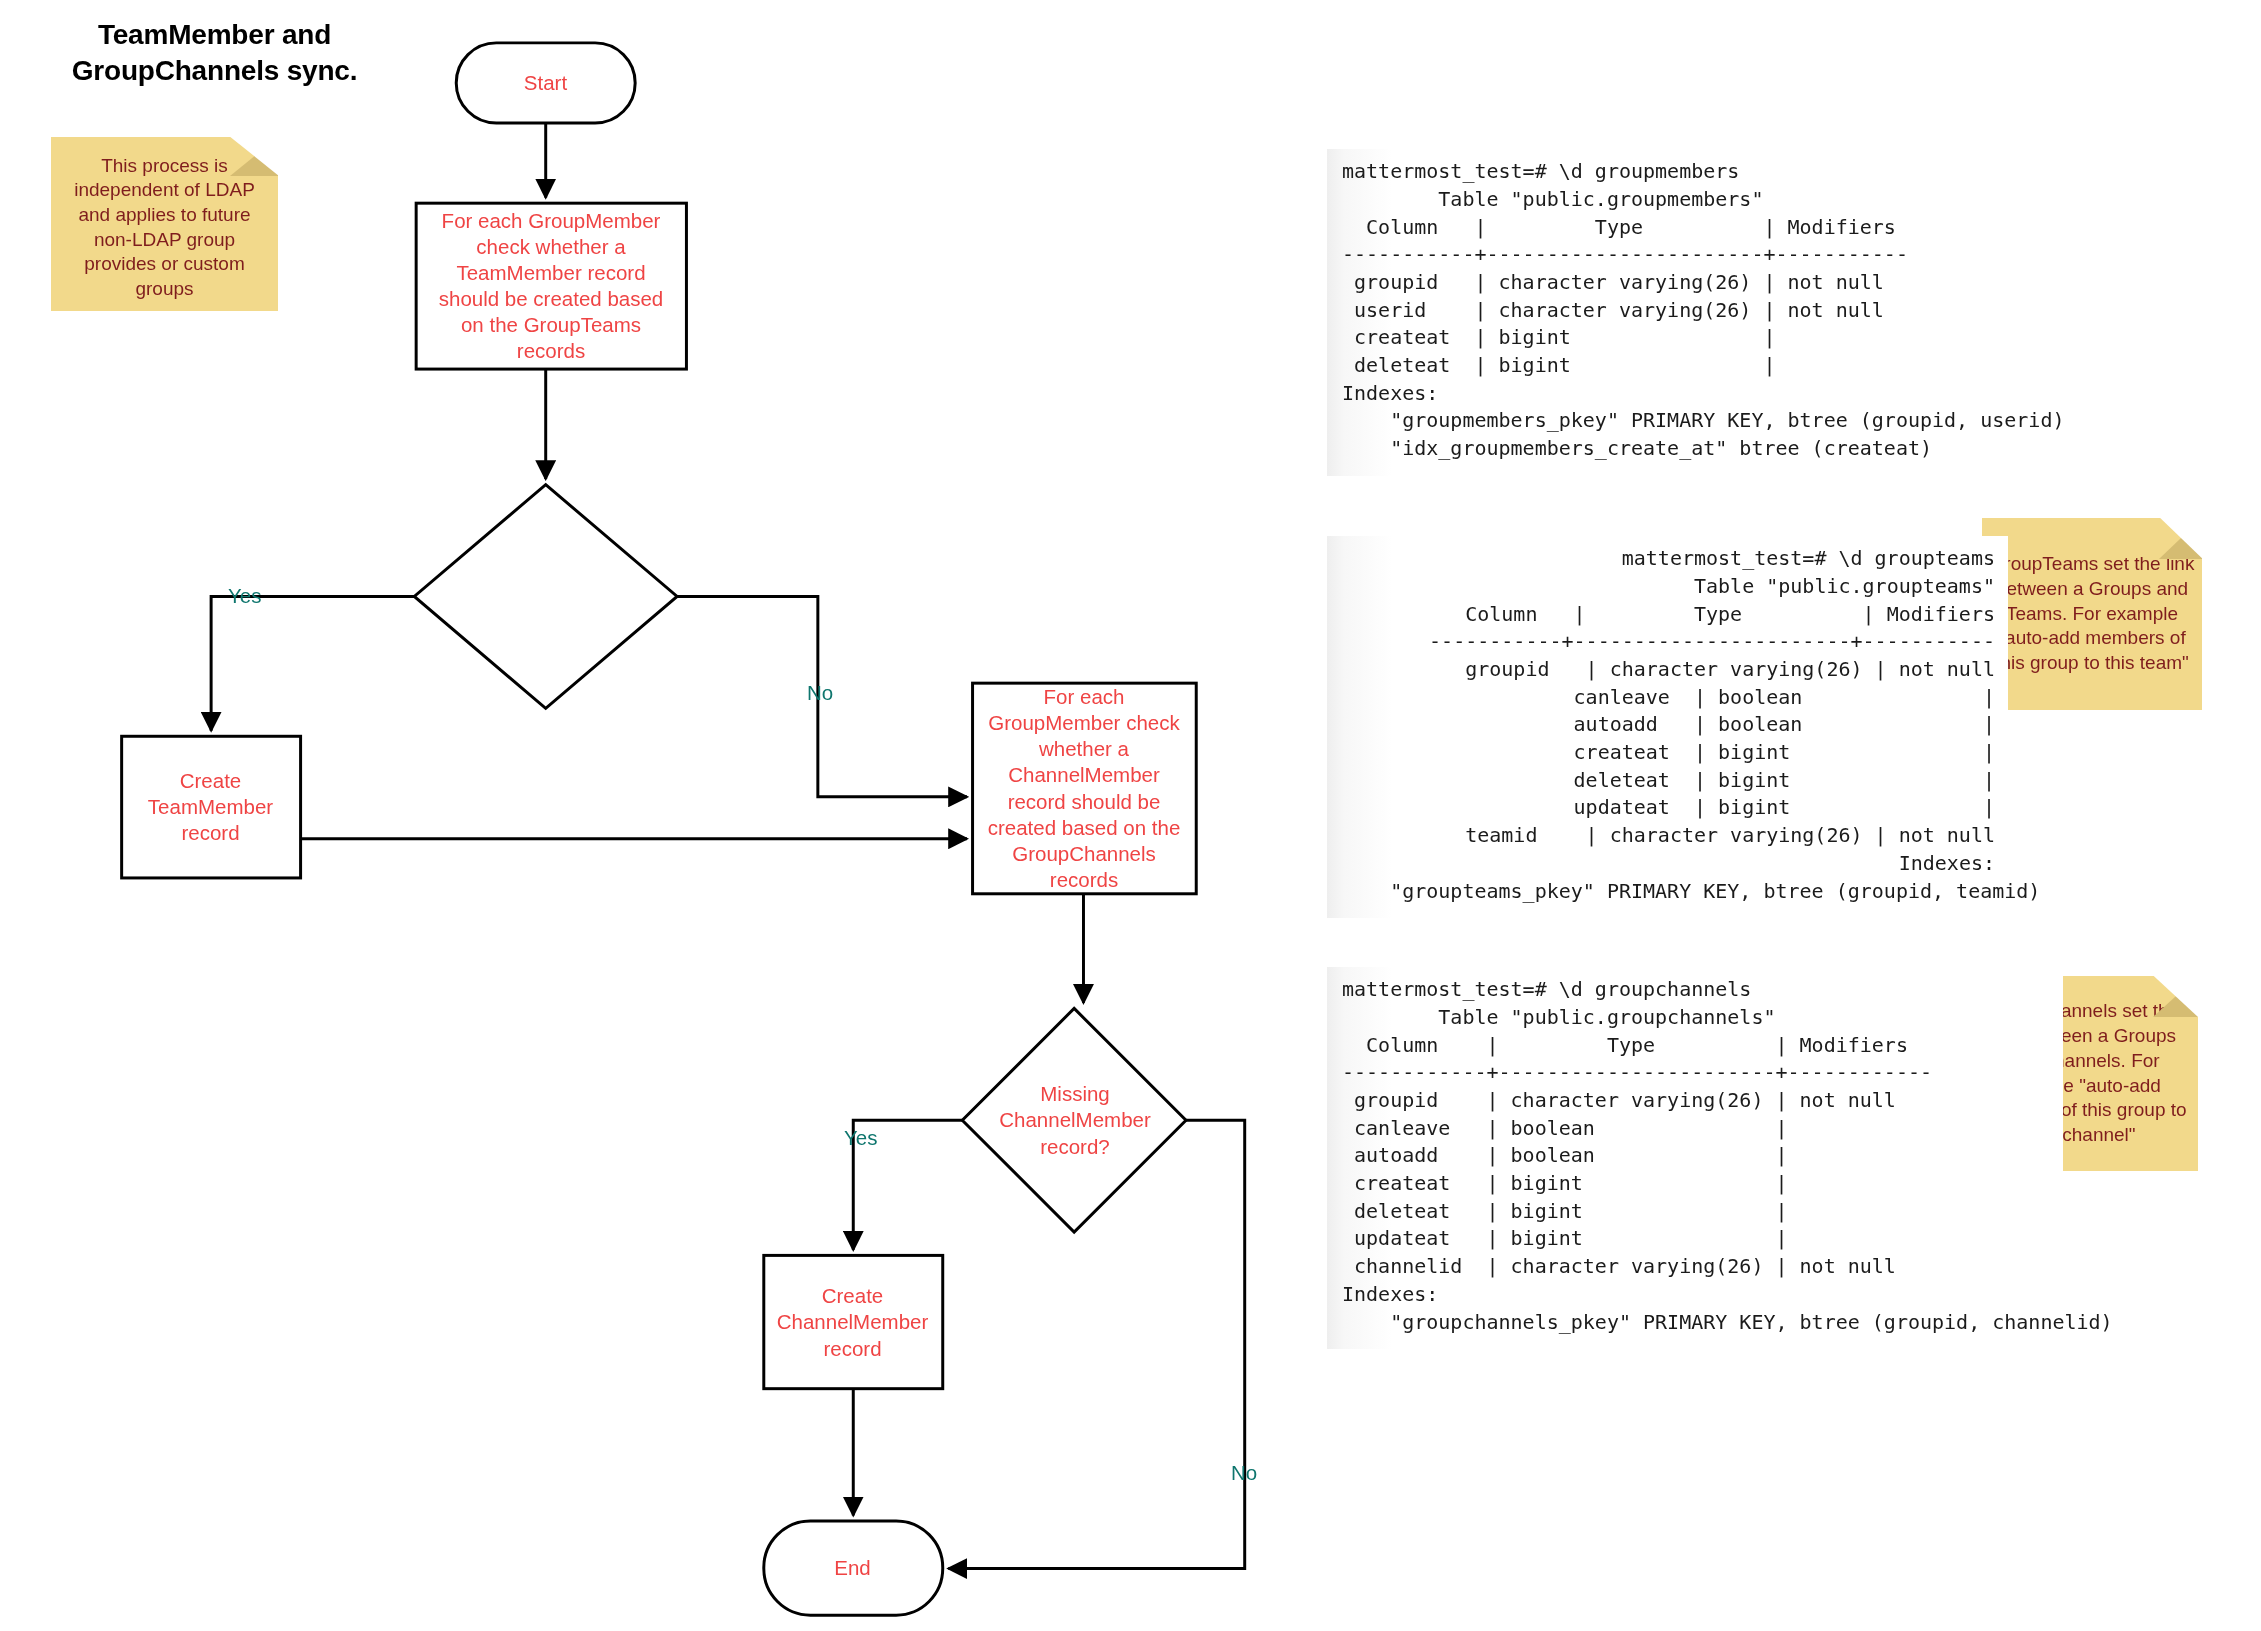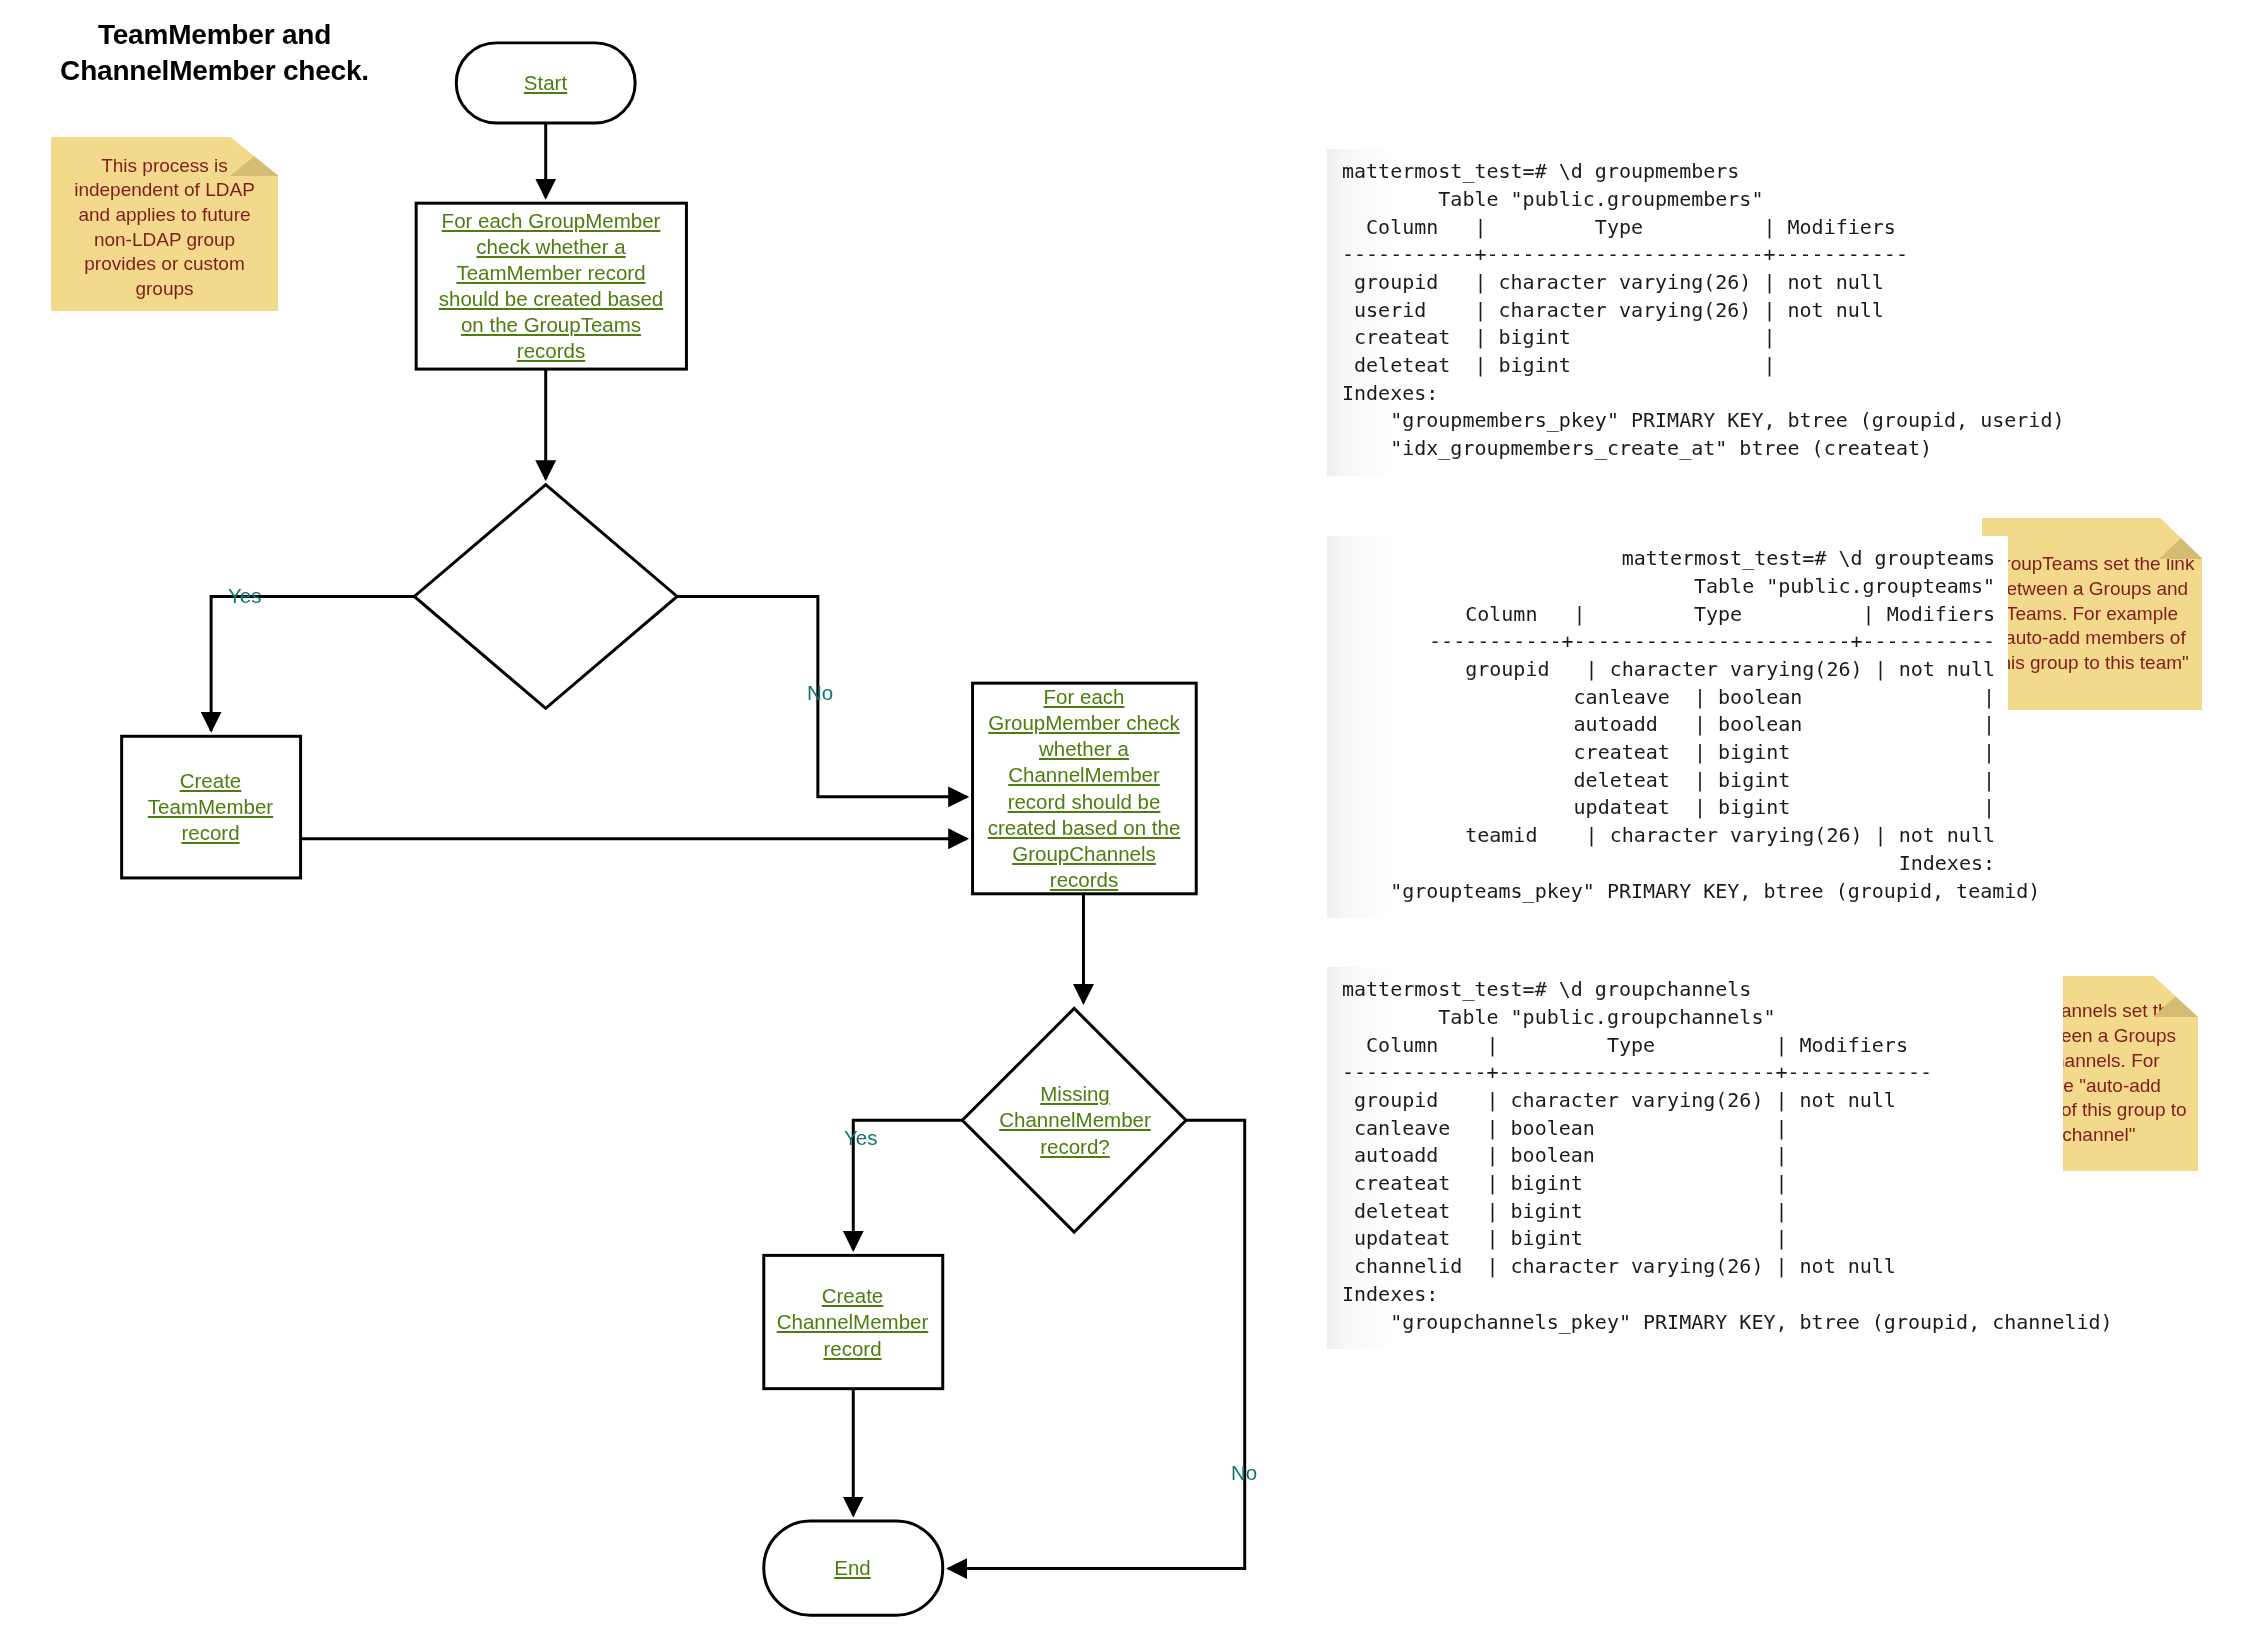--- a/index.html
+++ b/index.html
@@ -104,23 +104,22 @@
 
   
   .node-label {
     position: absolute;
     display: flex;
     align-items: center;
     justify-content: center;
     text-align: center;
     font-size: 20.5px;
     line-height: 1.27;
-    color: #4d7c0f;
-    box-sizing: border-box;
-    text-decoration: underline;
+    color: #ef4444;
+    box-sizing: border-box;
   }
   .edge-label {
     position: absolute;
     font-size: 20.5px;
     color: #0f766e;
     white-space: nowrap;
   }
 
   
   .term {
@@ -181,21 +180,21 @@
       <path d="M 1162 959 L 1162 1076" marker-end="url(#arrow)"></path>
 
       <path d="M 1032 1202 L 915 1202 L 915 1341" marker-end="url(#arrow)"></path>
 
       <path d="M 915 1490 L 915 1626" marker-end="url(#arrow)"></path>
 
       <path d="M 1272 1202 L 1335 1202 L 1335 1683 L 1017 1683" marker-end="url(#arrow)"></path>
     </g>
   </svg>
 
-  <div class="abs" id="diagram-title"><span>TeamMember and</span><br><span>ChannelMember check.</span></div>
+  <div class="abs" id="diagram-title"><span>TeamMember and</span><br><span>GroupChannels sync.</span></div>
 
   <div class="abs sticky" id="note-ldap">
     <span class="sticky-text">This process is independent of LDAP and applies to future non-LDAP group provides or custom groups</span>
     <span class="fold"></span>
   </div>
 
   <div class="abs sticky" id="note-groupteams">
     <span class="sticky-text">GroupTeams set the link between a Groups and Teams. For example "auto-add members of this group to this team"</span>
     <span class="fold"></span>
   </div>

